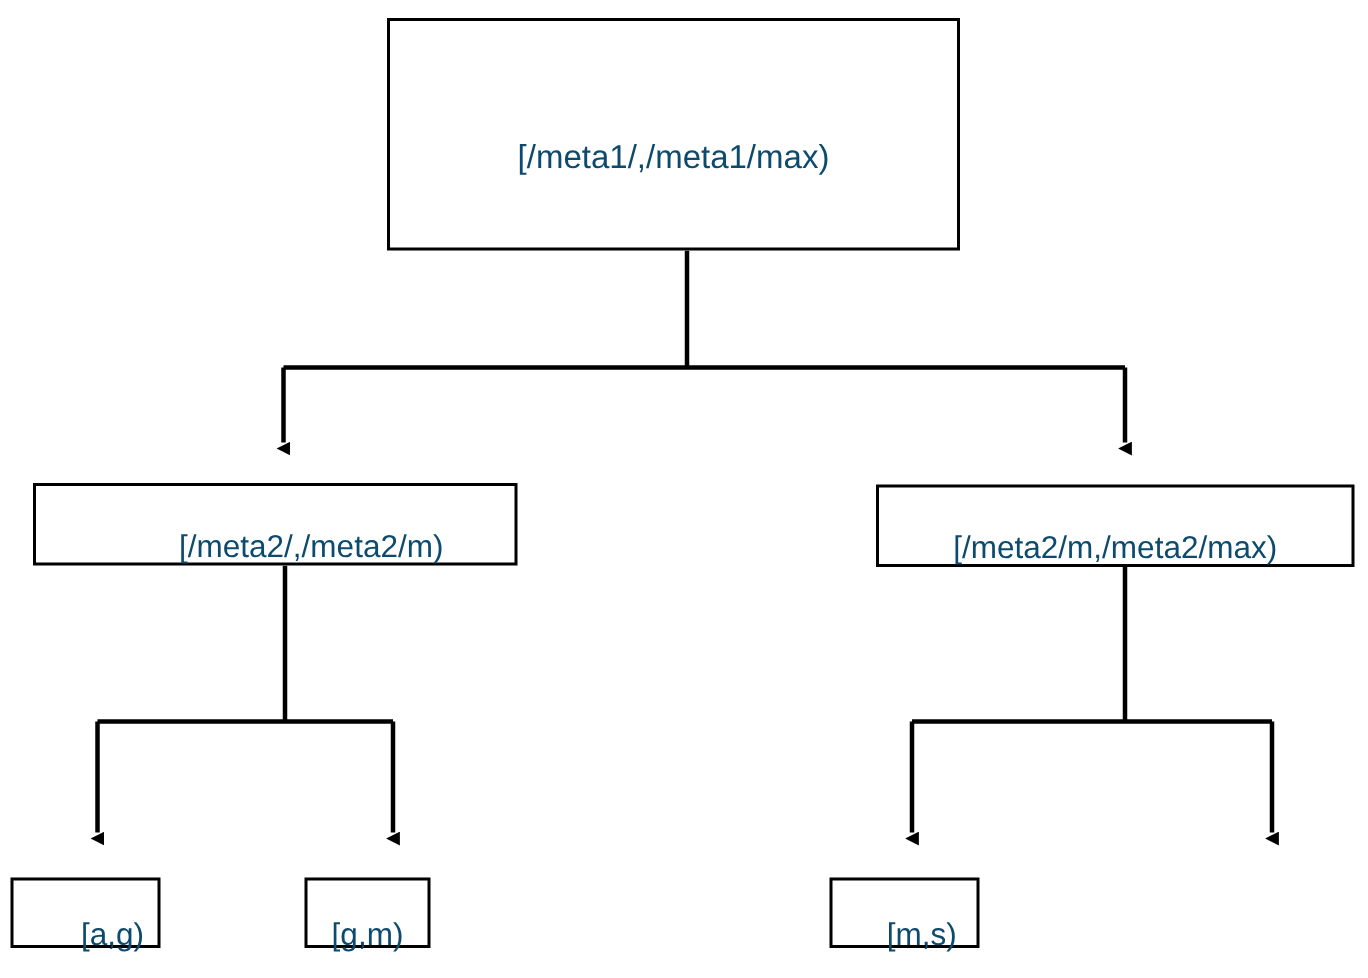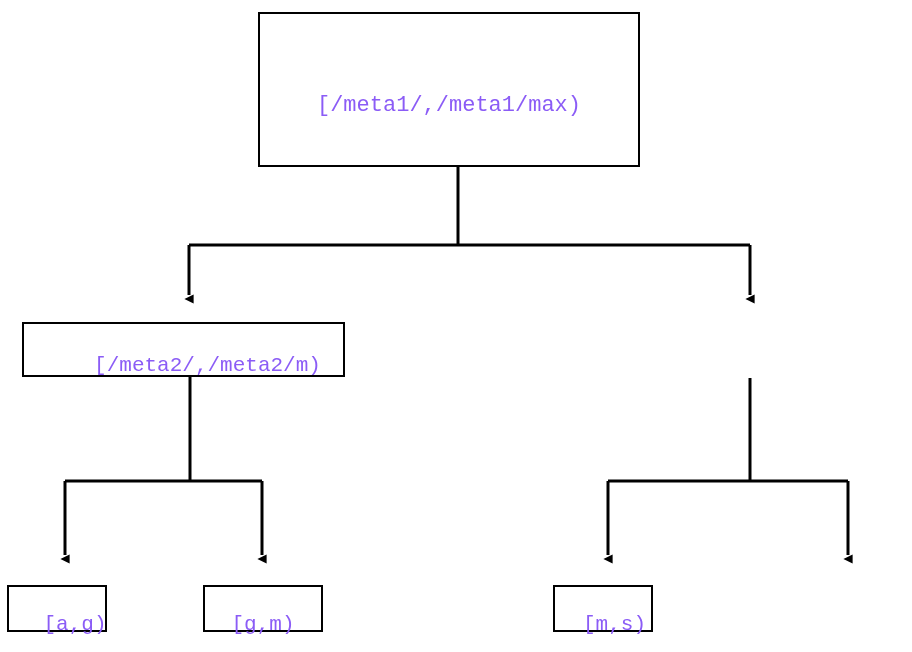--- a/index.html
+++ b/index.html
@@ -28,22 +28,22 @@
     border: 2px solid #000000;
     background: #ffffff;
     display: flex;
     align-items: center;
     justify-content: center;
     color: #000000;
     font-family: "DejaVu Sans Mono", "Liberation Mono", monospace;
     white-space: pre;
   }
   .node-label {
-    font-family: Liberation Mono, monospace;
-    color: #8b5cf6;
+    font-family: Liberation Sans, sans-serif;
+    color: #0c4a6e;
     letter-spacing: 0px;
     margin-top: 31px;
   }
   .level-root   { font-size: 22px; }
   .level-middle { font-size: 21px; }
   .level-leaf   { font-size: 21px; }
 </style>
 </head>
 <body>
 
@@ -73,26 +73,29 @@
   </svg>
 
   <div class="node-box level-root" style="left:258px; top:12px; width:382px; height:155px;">
     <span class="node-label">[/meta1/,/meta1/max)</span>
   </div>
 
   <div class="node-box level-middle" style="left:22px; top:322px; width:323px; height:55px;padding-left:48px;">
     <span class="node-label">[/meta2/,/meta2/m)</span>
   </div>
 
+  <div class="node-box level-middle" style="left:584px; top:323px; width:319px; height:55px;">
+    <span class="node-label">[/meta2/m,/meta2/max)</span>
+  </div>
 
   <div class="node-box level-leaf" style="left:7px; top:585px; width:100px; height:47px;padding-left:36px;">
     <span class="node-label">[a,g)</span>
   </div>
 
-  <div class="node-box level-leaf" style="left:203px; top:585px; width:120px; height:47px;">
+  <div class="node-box level-leaf" style="left:203px; top:585px; width:84px; height:47px;">
     <span class="node-label">[g,m)</span>
   </div>
 
   <div class="node-box level-leaf" style="left:553px; top:585px; width:100px; height:47px;padding-left:23px;">
     <span class="node-label">[m,s)</span>
   </div>
 
 
 </div>
 

